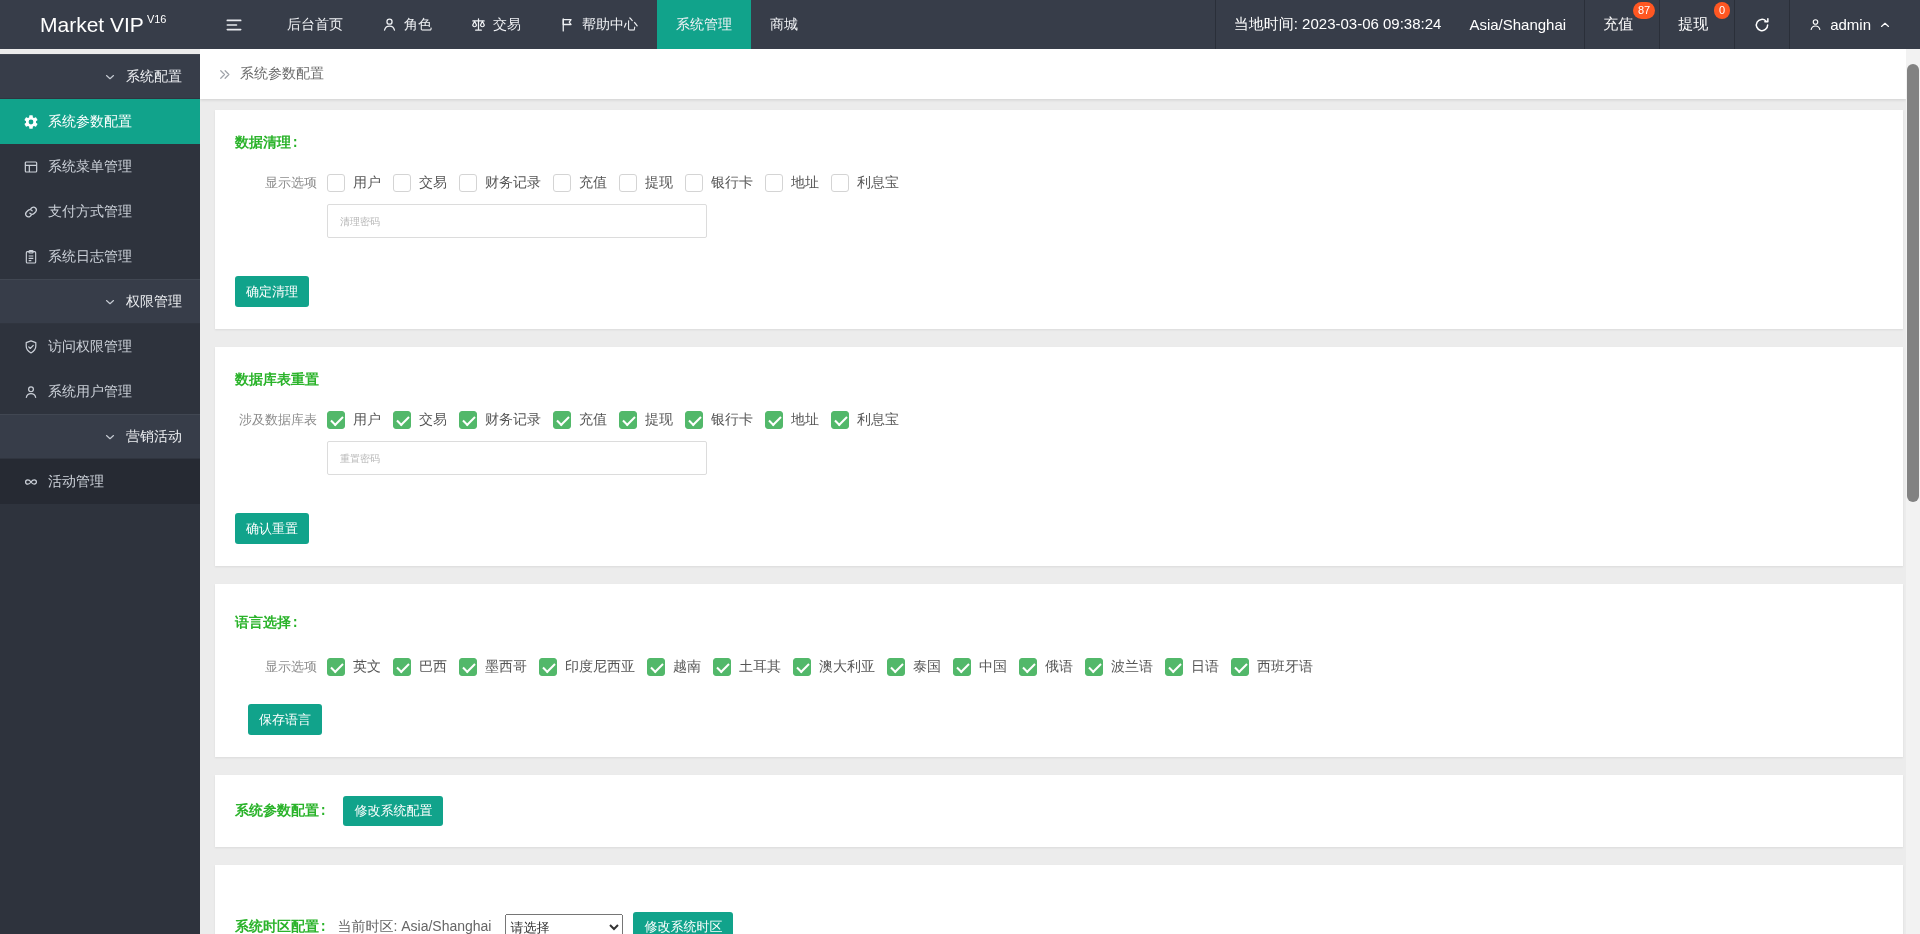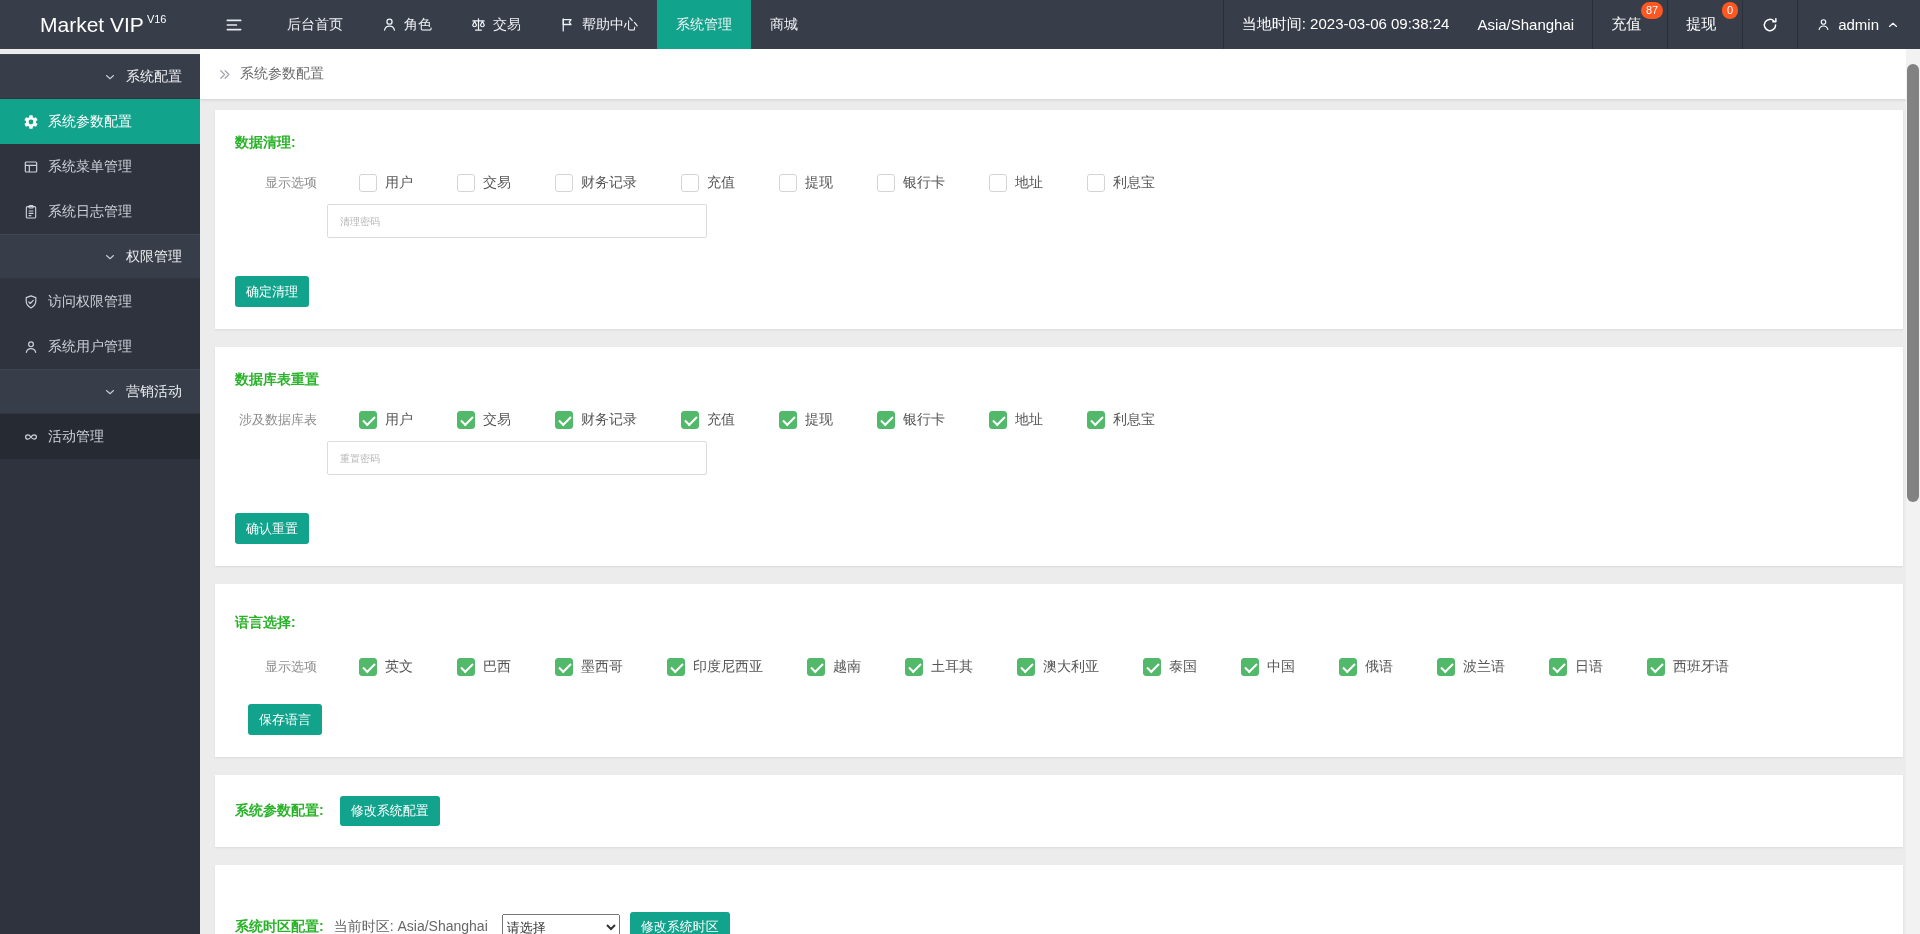--- a/index.html
+++ b/index.html
@@ -20,21 +20,21 @@
   .nav-item.active{background:var(--theme_teal,#11a38b);}
   .nav-ico{width:17px;height:17px;flex:none;}
   .tb-right{margin-left:auto;display:flex;align-items:stretch;font-size:15px;}
   .seg{display:flex;align-items:center;padding:0 18px;border-left:1px solid rgba(0,0,0,.22);position:relative;cursor:pointer;white-space:nowrap;}
   .seg.time{gap:28px;cursor:default;}
   .seg.badge-seg{padding:0 26px 0 18px;}
   .badge{position:absolute;top:2px;right:4px;background:var(--badge_orange,#ff5722);
     border-radius:9px;min-width:13px;height:17px;line-height:17px;text-align:center;
     font-size:11px;padding:0 5px;color:#fff;}
   .tb-ico{width:18px;height:18px;color:#fff;}
-  .seg.user{gap:7px;padding-right:20px;}
+  .seg.user{gap:7px;padding-right:28px;}
   .user-ico{width:15px;height:15px;}
   .chev-up{width:14px;height:14px;}
 
   
   .sidebar{position:fixed;top:54px;left:0;bottom:0;width:200px;background:#2e333d;z-index:10;}
   .sd-row{height:45px;display:flex;align-items:center;gap:9px;padding:0 18px 0 23px;
     font-size:14px;color:#ccd1d9;cursor:pointer;background:#2e333d;}
   .sd-row.hd{background:var(--topbar_bg,#373d49);color:#edeff2;
     border-top:1px solid rgba(255,255,255,.05);border-bottom:1px solid rgba(0,0,0,.12);}
   .sd-row.hd .sd-ico{margin-left:auto;width:14px;height:14px;color:#c6cbd3;}
@@ -45,24 +45,24 @@
 
   
   .main{position:absolute;top:49px;left:200px;right:14px;bottom:0;overflow:hidden;}
   .crumbbar{height:50px;background:#fff;display:flex;align-items:center;gap:8px;
     padding-left:17px;color:#6b6b6b;font-size:14px;position:relative;z-index:2;
     box-shadow:0 1px 3px rgba(0,0,0,.12);}
   .crumb-ico{width:15px;height:15px;color:#a0a4aa;}
   .content{padding:11px 3px 0 15px;}
   .card{background:#fff;box-shadow:0 1px 2px rgba(0,0,0,.08);margin-bottom:18px;
     padding:24px 20px 22px 20px;}
-  .card-title{color:var(--title_green,#2ab32a);font-weight:bold;font-size:14px;}
+  .card-title{color:var(--title_green,#2ab32a);font-weight:bold;font-size:14px;font-family:Liberation Mono, monospace;}
   .opt-row{display:flex;align-items:center;margin-top:22px;flex-wrap:nowrap;}
   .row-label{width:82px;flex:none;text-align:right;margin-right:10px;font-size:13px;color:#8c8c8c;}
-  .cb-item{display:flex;align-items:center;gap:8px;margin-right:12px;cursor:pointer;margin-left:32px;}
+  .cb-item{display:flex;align-items:center;gap:8px;margin-right:12px;cursor:pointer;}
   .cb{width:18px;height:18px;flex:none;border:1px solid #d4d4d4;border-radius:3px;background:#fff;position:relative;}
   .cb.checked{background:var(--check_green,#52b86a);border-color:var(--check_green,#52b86a);}
   .cb.checked::after{content:"";position:absolute;left:3px;top:4px;width:10px;height:5px;
     border-left:2px solid #fff;border-bottom:2px solid #fff;transform:rotate(-45deg);}
   .cb-label{font-size:14px;color:#555;white-space:nowrap;}
   .pwd-input{display:block;margin:12px 0 0 92px;width:380px;height:34px;border:1px solid #dcdcdc;
     border-radius:2px;padding:0 12px;font-size:10px;color:#1d4ed8;outline:none;font-family:inherit;}
   .pwd-input::placeholder{color:#b8b8b8;}
   .btn{display:inline-block;background:var(--theme_teal,#11a38b);color:#fff;font-size:13px;
     border:none;border-radius:3px;height:31px;padding:0 11px;cursor:pointer;font-family:inherit;white-space:nowrap;}
@@ -201,20 +201,29 @@
     <div class="sd-row">
       <span class="sd-ico">
         <svg viewBox="0 0 24 24" fill="none" stroke="currentColor" stroke-width="1.8">
           <rect x="3.5" y="4.5" width="17" height="15" rx="1.5"></rect>
           <path d="M3.5 9.5h17M9.5 9.5v10"></path>
         </svg>
       </span>
       <span class="sd-label">系统菜单管理</span>
     </div>
 
+    <div class="sd-row">
+      <span class="sd-ico">
+        <svg viewBox="0 0 24 24" fill="none" stroke="currentColor" stroke-width="1.9" stroke-linecap="round">
+          <path d="M10.2 13.8a4.2 4.2 0 006.3.4l2.6-2.6a4.2 4.2 0 00-5.9-5.9l-1.5 1.5"></path>
+          <path d="M13.8 10.2a4.2 4.2 0 00-6.3-.4l-2.6 2.6a4.2 4.2 0 005.9 5.9l1.5-1.5"></path>
+        </svg>
+      </span>
+      <span class="sd-label">支付方式管理</span>
+    </div>
 
     <div class="sd-row">
       <span class="sd-ico">
         <svg viewBox="0 0 24 24" fill="none" stroke="currentColor" stroke-width="1.7">
           <rect x="5" y="4" width="14" height="17" rx="1.5"></rect>
           <rect x="9" y="2.5" width="6" height="3.5" rx="1"></rect>
           <path d="M8.5 10.5h7M8.5 14h7M8.5 17.5h4"></path>
         </svg>
       </span>
       <span class="sd-label">系统日志管理</span>

